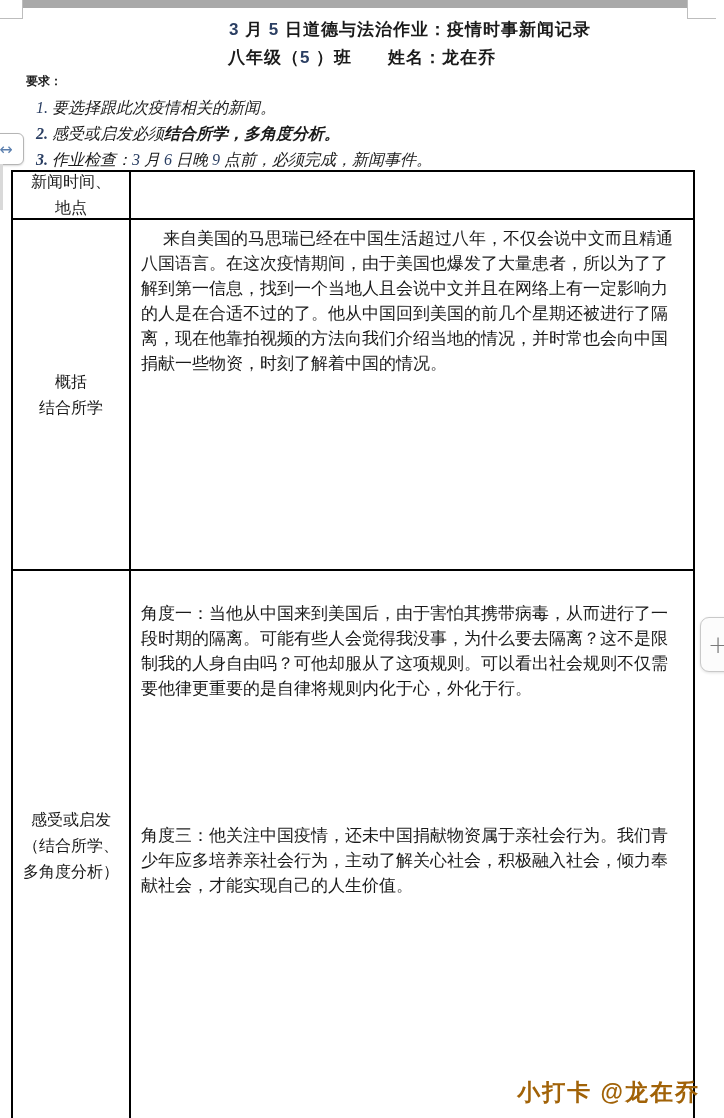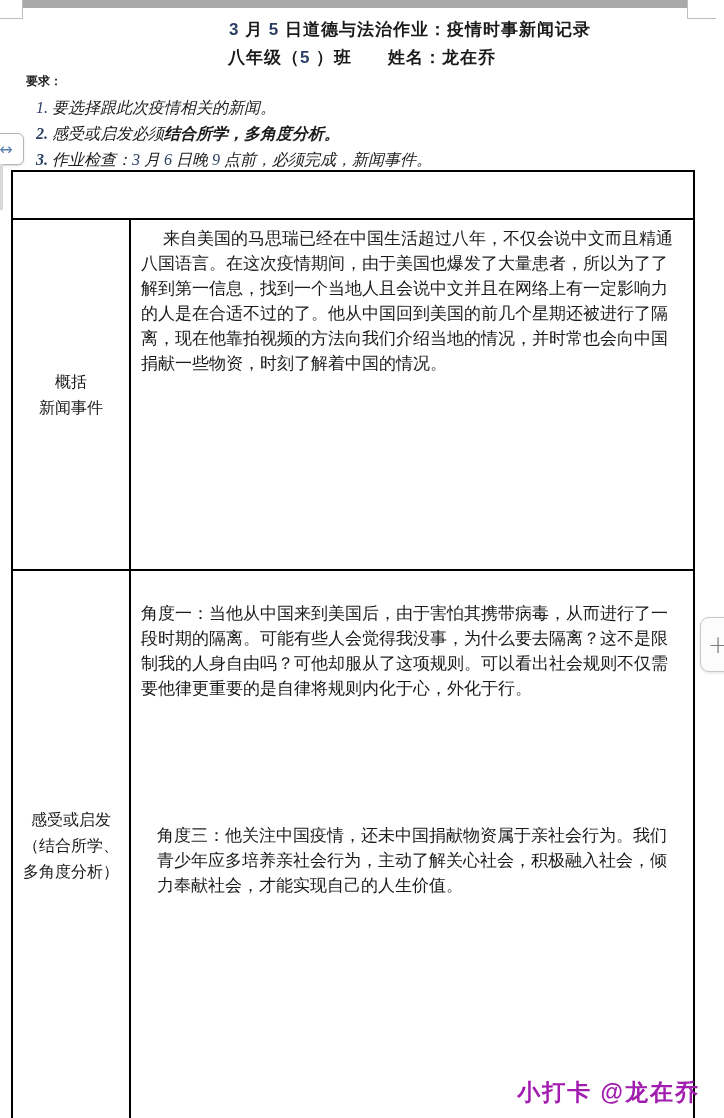--- a/index.html
+++ b/index.html
@@ -54,21 +54,21 @@
     display:flex;align-items:center;justify-content:center;
     text-align:center;font-size:16px;line-height:26px;white-space:pre-line;
     flex-shrink:0;
   }
   .cell.content{flex:1;padding:2px 12px 0 10px;font-size:17px;line-height:25px;}
   .row1 .cell.content{line-height:23px;padding-top:0;}
   .para{margin:0;}
   .para.indent{text-indent:1.3em;margin-top:4px;}
   .row3 .cell.content .para.p1{margin-top:28px;}
   .row3 .cell.content .para.p2{margin-top:128px;}
-  .row3 .cell.content .para.p3{margin-top:122px;margin-left:16px;}
+  .row3 .cell.content .para.p3{margin-top:122px;}
 
   
   .arrow-btn{
     position:absolute;left:-12px;top:133px;width:34px;height:30px;
     background:#fff;border:1px solid #b5b5b5;border-radius:6px;
     box-shadow:0 1px 2px rgba(0,0,0,0.15);
     display:flex;align-items:center;justify-content:center;
     color:#5b7fae;font-size:16px;cursor:pointer;
     font-family:"DejaVu Sans",sans-serif;
   }
@@ -77,45 +77,47 @@
     position:absolute;left:700px;top:617px;width:34px;height:53px;
     background:#fcfcfc;border:1px solid #c9c9c9;border-radius:9px;
     box-shadow:0 1px 3px rgba(0,0,0,0.12);
     display:flex;align-items:center;justify-content:center;
     color:#7a7a7a;font-size:24px;font-weight:300;cursor:pointer;
     font-family:"DejaVu Sans",sans-serif;
   }
   .watermark{
     position:absolute;right:24px;top:1077px;
     font-family:"Liberation Sans","DejaVu Sans",sans-serif;
-    font-weight:bold;font-size:23px;color:#a21caf;letter-spacing:2px;
+    font-weight:bold;font-size:23px;color:#a16207;letter-spacing:2px;
     user-select:none;
   }
 </style>
 </head>
 <body>
 
 <div class="top-gap"></div>
 <div class="corner tl"></div>
 <div class="corner tr"></div>
 
 <div class="title"><span class="c-num">3</span><span> 月 </span><span class="c-num">5</span><span> 日道德与法治作业：疫情时事新闻记录</span></div>
 <div class="subtitle"><span>八年级（</span><span class="c-num">5</span><span> ）班　　姓名：龙在乔</span></div>
 
 <div class="req-heading">要求：</div>
 <div class="req-item r1"><span class="c-num">1. </span><span>要选择跟此次疫情相关的新闻。</span></div>
 <div class="req-item r2"><span class="c-num-b">2. </span><span>感受或启发必须</span><span class="c-bold">结合所学，多角度分析。</span></div>
 <div class="req-item r3"><span class="c-num-b">3. </span><span>作业检查：</span><span class="c-num">3</span><span> 月 </span><span class="c-num">6</span><span> 日晚 </span><span class="c-num">9</span><span> 点前，必须完成，新闻事件。</span></div>
 
 <div class="tbl">
   <div class="row row1">
+    <div class="cell label">新闻时间、
+地点</div>
   </div>
   <div class="row row2">
     <div class="cell label">概括
-新闻事件</div>
+结合所学</div>
     <div class="cell content">
       <p class="para indent">来自美国的马思瑞已经在中国生活超过八年，不仅会说中文而且精通八国语言。在这次疫情期间，由于美国也爆发了大量患者，所以为了了解到第一信息，找到一个当地人且会说中文并且在网络上有一定影响力的人是在合适不过的了。他从中国回到美国的前几个星期还被进行了隔离，现在他靠拍视频的方法向我们介绍当地的情况，并时常也会向中国捐献一些物资，时刻了解着中国的情况。</p>
     </div>
   </div>
   <div class="row row3">
     <div class="cell label">感受或启发
 （结合所学、
 多角度分析）</div>
     <div class="cell content">
       <p class="para p1">角度一：当他从中国来到美国后，由于害怕其携带病毒，从而进行了一段时期的隔离。可能有些人会觉得我没事，为什么要去隔离？这不是限制我的人身自由吗？可他却服从了这项规则。可以看出社会规则不仅需要他律更重要的是自律将规则内化于心，外化于行。</p>

